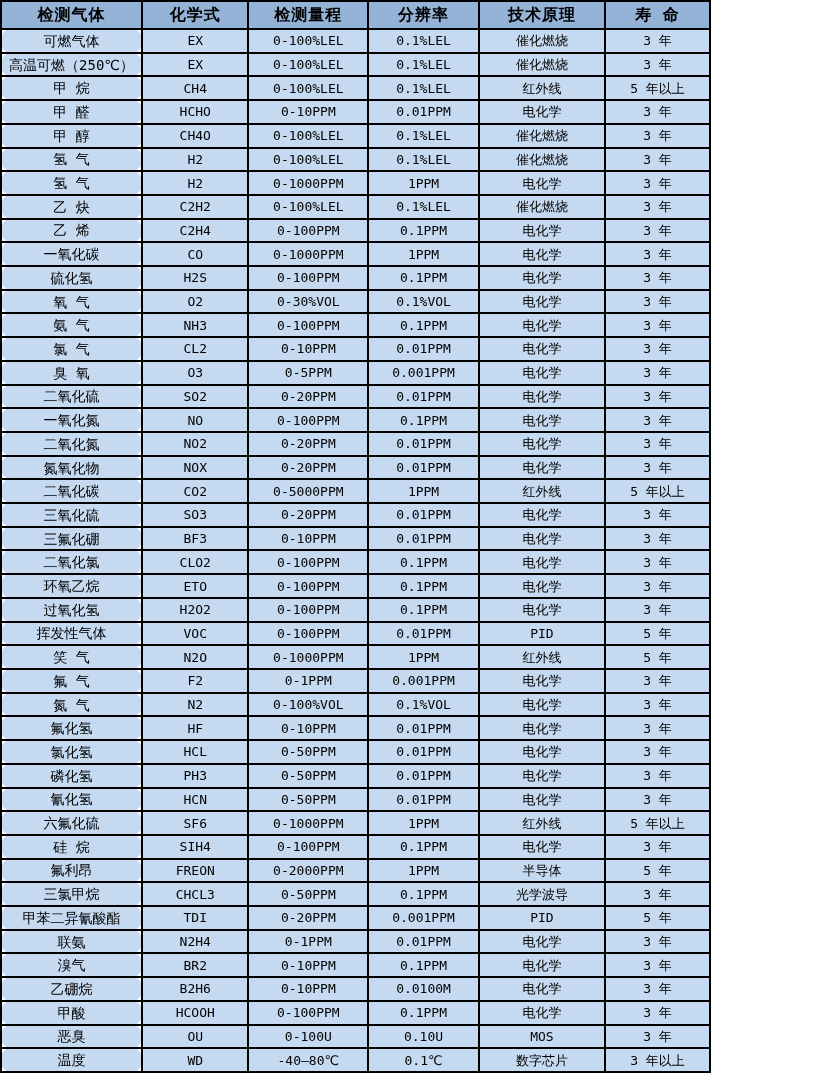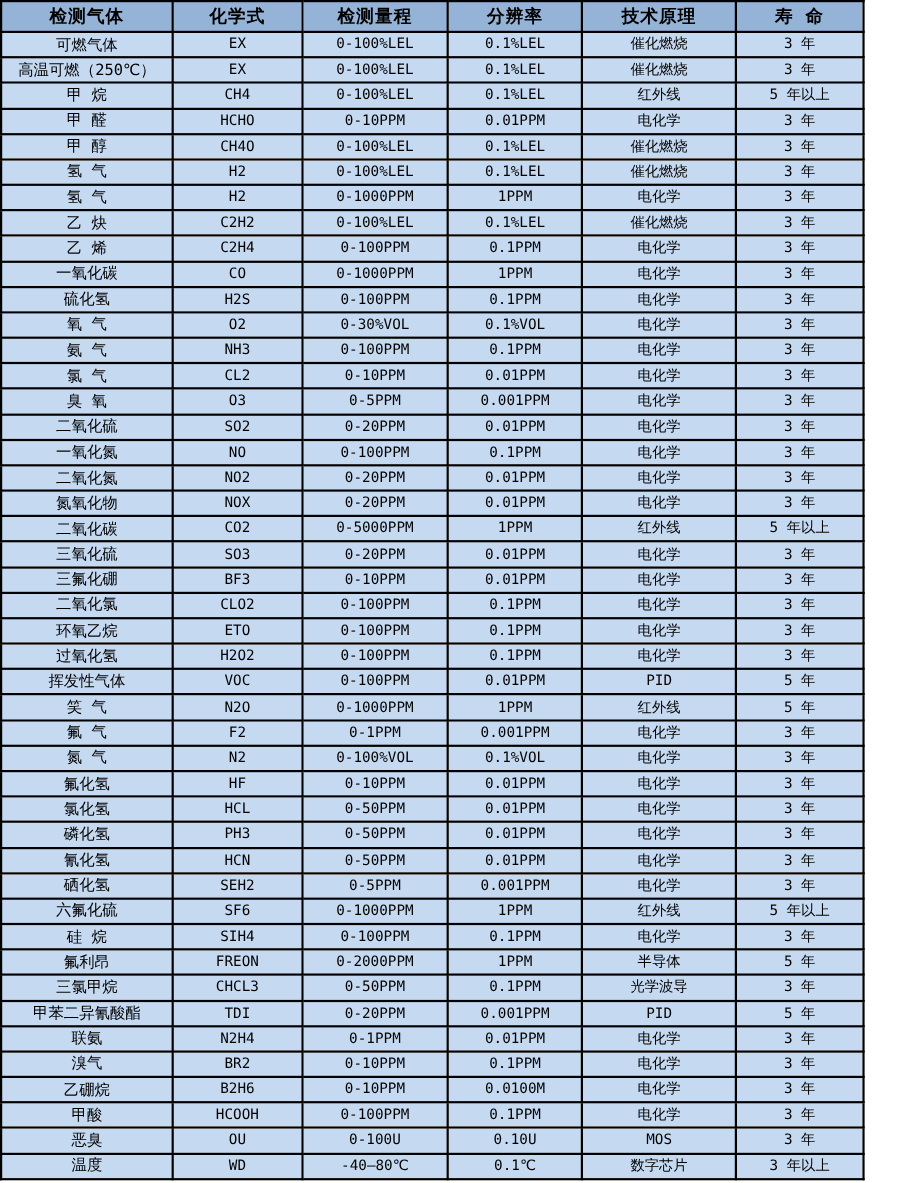--- a/index.html
+++ b/index.html
@@ -9,21 +9,21 @@
   }
   body {
     width: 831px;
     height: 1075px;
     font-family: "DejaVu Sans Mono", "DejaVu Sans", "Liberation Sans", sans-serif;
     color: #000000;
   }
   .spec-table {
     border-collapse: collapse;
     table-layout: fixed;
-    width: 786px;
+    width: 711px;
     height: 1073px;
     border: 2px solid #000000;
   }
   .spec-table th,
   .spec-table td {
     border: 2px solid #000000;
     text-align: center;
     vertical-align: middle;
     padding: 0 2px;
     overflow: hidden;
@@ -37,20 +37,21 @@
     letter-spacing: 1px;
   }
   .spec-table td {
     background: #C5D9F1;
     font-size: 13px;
     font-weight: normal;
     line-height: 1;
   }
   .spec-table td.col-gas {
     font-size: 14px;
+    border-radius: 10px;
   }
   col.c-gas        { width: 19.9%; }
   col.c-formula    { width: 15.0%; }
   col.c-range      { width: 16.9%; }
   col.c-resolution { width: 15.6%; }
   col.c-principle  { width: 17.8%; }
   col.c-lifespan   { width: 14.8%; }
 </style>
 </head>
 <body>
@@ -333,28 +334,20 @@
       </tr>
       <tr>
         <td class="col-gas">氰化氢</td>
         <td class="col-formula">HCN</td>
         <td class="col-range">0-50PPM</td>
         <td class="col-resolution">0.01PPM</td>
         <td class="col-principle">电化学</td>
         <td class="col-lifespan">3 年</td>
       </tr>
       <tr>
-        <td class="col-gas">硒化氢</td>
-        <td class="col-formula">SEH2</td>
-        <td class="col-range">0-5PPM</td>
-        <td class="col-resolution">0.001PPM</td>
-        <td class="col-principle">电化学</td>
-        <td class="col-lifespan">3 年</td>
-      </tr>
-      <tr>
         <td class="col-gas">六氟化硫</td>
         <td class="col-formula">SF6</td>
         <td class="col-range">0-1000PPM</td>
         <td class="col-resolution">1PPM</td>
         <td class="col-principle">红外线</td>
         <td class="col-lifespan">5 年以上</td>
       </tr>
       <tr>
         <td class="col-gas">硅 烷</td>
         <td class="col-formula">SIH4</td>

